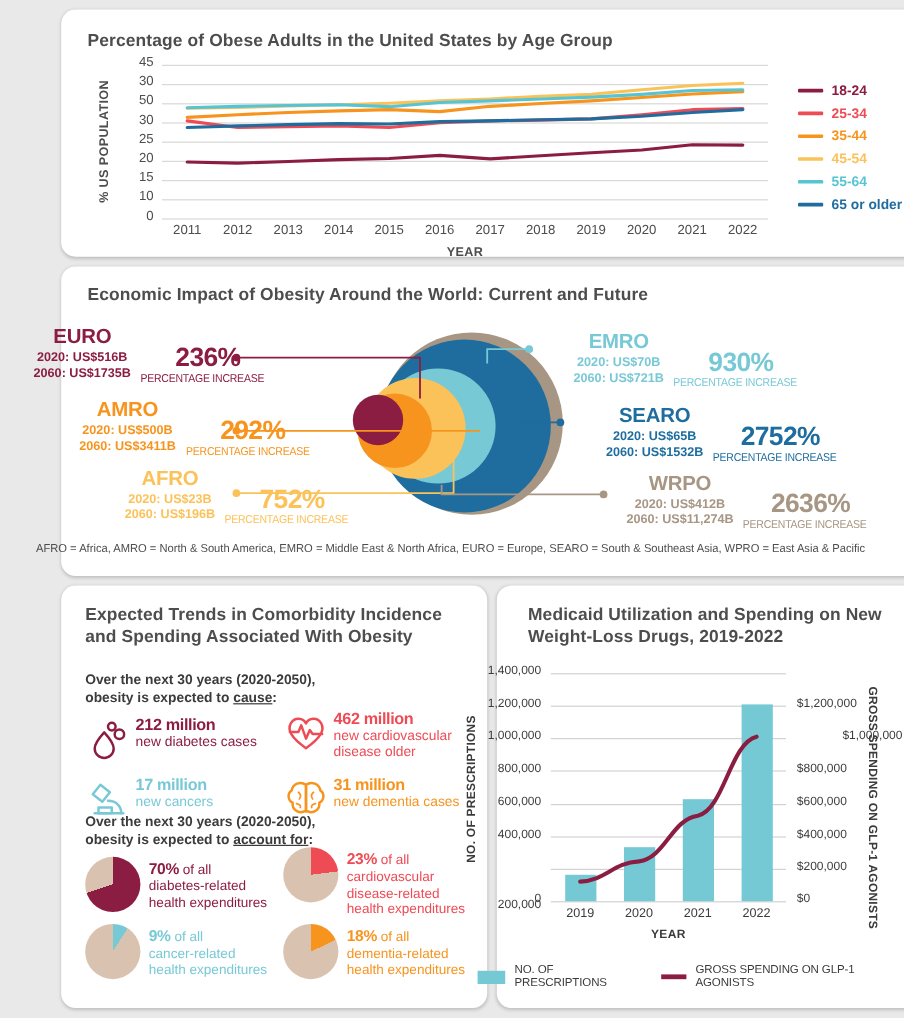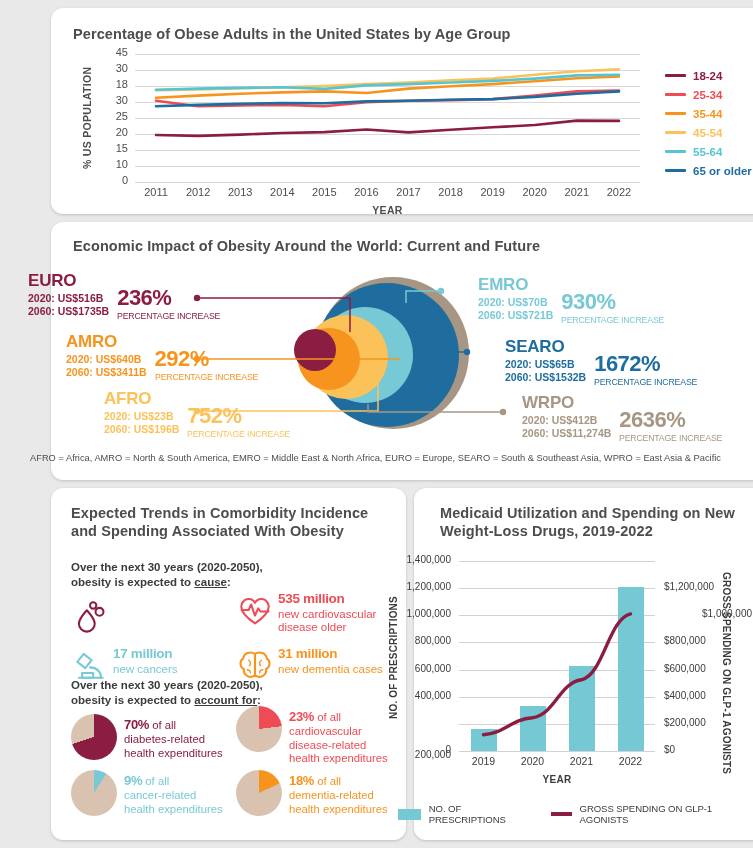--- a/index.html
+++ b/index.html
@@ -47,21 +47,21 @@
     font-size:10.5px;font-weight:bold;letter-spacing:.3px;color:#4d4d4d;
   }
   #legend-line{position:absolute;left:614px;top:58px;}
   .lg-row{display:flex;align-items:center;height:19px;}
   .lg-swatch{width:21px;height:3px;border-radius:1px;margin-right:7px;}
   .lg-txt{font-size:11.5px;font-weight:bold;}
 
   
   #panel-econ{left:8px;top:222px;width:737px;height:258px;}
   #panel-econ .p-title{position:absolute;left:22px;top:16px;}
-  .region{position:absolute;}
+  .region{position:absolute;text-align:center;}
   .reg-name{font-size:17px;font-weight:bold;line-height:1.05;letter-spacing:-.2px;}
   .reg-yrs{font-size:10.5px;font-weight:bold;line-height:1.28;margin-top:2px;}
   .reg-pct{font-size:22px;font-weight:bold;line-height:.95;letter-spacing:-.5px;}
   .reg-pinc{font-size:9.5px;letter-spacing:-.2px;line-height:1;margin-top:2px;
             transform:scaleX(.92);transform-origin:left center;white-space:nowrap;}
   .reg-flex{display:flex;align-items:flex-start;}
   .reg-right{margin-left:8px;}
   #globe{position:absolute;left:313px;top:275px;}
   #footnote{
     position:absolute;left:30px;top:452px;width:700px;
@@ -119,21 +119,21 @@
 
 <div class="panel" id="panel-line">
   <div class="p-title">Percentage of Obese Adults in the United States by Age Group</div>
   <div id="ylabel-line">% US POPULATION</div>
   <div id="line-plot">
       <div class="gridline" style="top: 0px;"></div>
       <div class="ytick" style="top: 0px;">45</div>
       <div class="gridline" style="top: 16px;"></div>
       <div class="ytick" style="top: 16px;">30</div>
       <div class="gridline" style="top: 32px;"></div>
-      <div class="ytick" style="top: 32px;">18</div>
+      <div class="ytick" style="top: 32px;">50</div>
       <div class="gridline" style="top: 48px;"></div>
       <div class="ytick" style="top: 48px;">30</div>
       <div class="gridline" style="top: 64px;"></div>
       <div class="ytick" style="top: 64px;">25</div>
       <div class="gridline" style="top: 80px;"></div>
       <div class="ytick" style="top: 80px;">20</div>
       <div class="gridline" style="top: 96px;"></div>
       <div class="ytick" style="top: 96px;">15</div>
       <div class="gridline" style="top: 112px;"></div>
       <div class="ytick" style="top: 112px;">10</div>
@@ -213,21 +213,21 @@
         <div class="reg-right" style="margin-top: 16px;">
           <div class="reg-pct">236%</div>
           <div class="reg-pinc">PERCENTAGE INCREASE</div>
         </div>
       </div>
     </div>
     <div class="region" style="left: 66px; top: 333px; color: rgb(247, 148, 30);">
       <div class="reg-flex">
         <div>
           <div class="reg-name">AMRO</div>
-          <div class="reg-yrs">2020: US$640B</div>
+          <div class="reg-yrs">2020: US$500B</div>
           <div class="reg-yrs" style="margin-top: 0px;">2060: US$3411B</div>
         </div>
         <div class="reg-right" style="margin-top: 16px;">
           <div class="reg-pct">292%</div>
           <div class="reg-pinc">PERCENTAGE INCREASE</div>
         </div>
       </div>
     </div>
     <div class="region" style="left: 104px; top: 390px; color: rgb(251, 194, 90);">
       <div class="reg-flex">
@@ -256,21 +256,21 @@
       </div>
     </div>
     <div class="region" style="left: 505px; top: 338px; color: rgb(30, 109, 158);">
       <div class="reg-flex">
         <div>
           <div class="reg-name">SEARO</div>
           <div class="reg-yrs">2020: US$65B</div>
           <div class="reg-yrs" style="margin-top: 0px;">2060: US$1532B</div>
         </div>
         <div class="reg-right" style="margin-top: 16px;">
-          <div class="reg-pct">1672%</div>
+          <div class="reg-pct">2752%</div>
           <div class="reg-pinc">PERCENTAGE INCREASE</div>
         </div>
       </div>
     </div>
     <div class="region" style="left: 522px; top: 394px; color: rgb(167, 150, 131);">
       <div class="reg-flex">
         <div>
           <div class="reg-name">WRPO</div>
           <div class="reg-yrs">2020: US$412B</div>
           <div class="reg-yrs" style="margin-top: 0px;">2060: US$11,274B</div>
@@ -290,28 +290,32 @@
       <div>Over the next 30 years (2020-2050),</div>
       <div>obesity is expected to <u>cause</u>:</div>
     </div>
   <div id="causes-layer">
       <div class="icon-cell" style="left: 20px; top: 108px; color: rgb(140, 29, 66); width: 150px;">
         <div class="ic"><svg viewBox="0 0 48 48" width="38" height="38" fill="none" stroke="#8C1D42" stroke-width="2.6" stroke-linecap="round" stroke-linejoin="round">
             <path d="M20 18 C20 18 10 29 10 35 A10 10 0 0 0 30 35 C30 29 20 18 20 18 Z"></path>
             <circle cx="28" cy="12" r="4"></circle>
             <circle cx="36" cy="20" r="5"></circle>
           </svg></div>
+        <div class="txt">
+          <div class="ic-num">212 million</div>
+          <div class="ic-lbl" style="white-space: pre-line;">new diabetes cases</div>
+        </div>
       </div>
       <div class="icon-cell" style="left: 185px; top: 103px; color: rgb(238, 75, 85); width: 150px;">
         <div class="ic"><svg viewBox="0 0 48 48" width="38" height="38" fill="none" stroke="#EE4B55" stroke-width="2.6" stroke-linecap="round" stroke-linejoin="round">
             <path d="M24 41 C8 30 4 22 8 15 C12 8 21 9 24 15 C27 9 36 8 40 15 C44 22 40 30 24 41 Z"></path>
             <path d="M7 24 L16 24 L19 17 L24 31 L28 22 L31 26 L41 26" stroke-width="2.6"></path>
           </svg></div>
         <div class="txt">
-          <div class="ic-num">535 million</div>
+          <div class="ic-num">462 million</div>
           <div class="ic-lbl" style="white-space: pre-line;">new cardiovascular
 disease older</div>
         </div>
       </div>
       <div class="icon-cell" style="left: 20px; top: 158px; color: rgb(120, 201, 214); width: 150px;">
         <div class="ic"><svg viewBox="0 0 48 48" width="38" height="38" fill="none" stroke="#78C9D6" stroke-width="2.6" stroke-linecap="round" stroke-linejoin="round">
             <path d="M16 10 L26 18 L18 28 L8 20 Z"></path>
             <path d="M24 27 C33 27 38 33 38 40"></path>
             <path d="M10 40 L40 40"></path>
             <path d="M14 34 L28 34 L28 40 L14 40 Z"></path>

